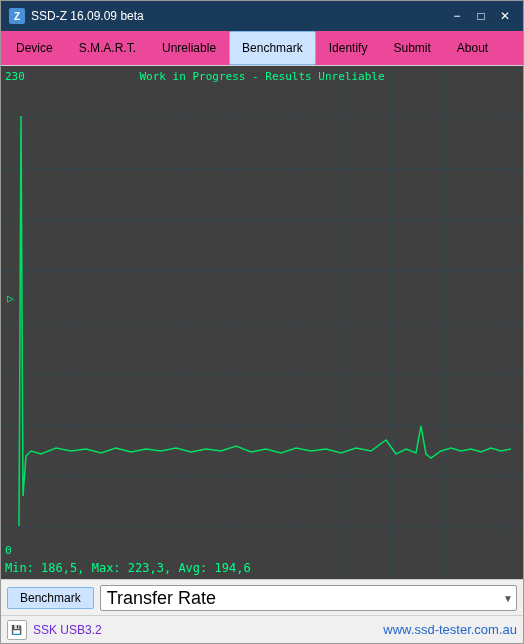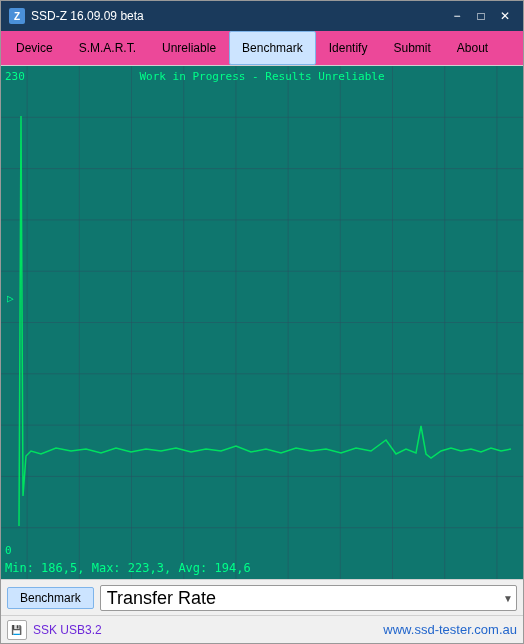--- a/index.html
+++ b/index.html
@@ -100,21 +100,21 @@
     }
     .menu-item.active {
       background: #cce4ff;
       border-color: #7eb4ea;
       color: #000;
     }
 
     
     .chart-container {
       flex: 1;
-      background: #0f766e;
+      background: #404040;
       position: relative;
       overflow: hidden;
       border: none;
     }
 
     .chart-label-top {
       position: absolute;
       top: 4px;
       left: 50%;
       transform: translateX(-50%);

